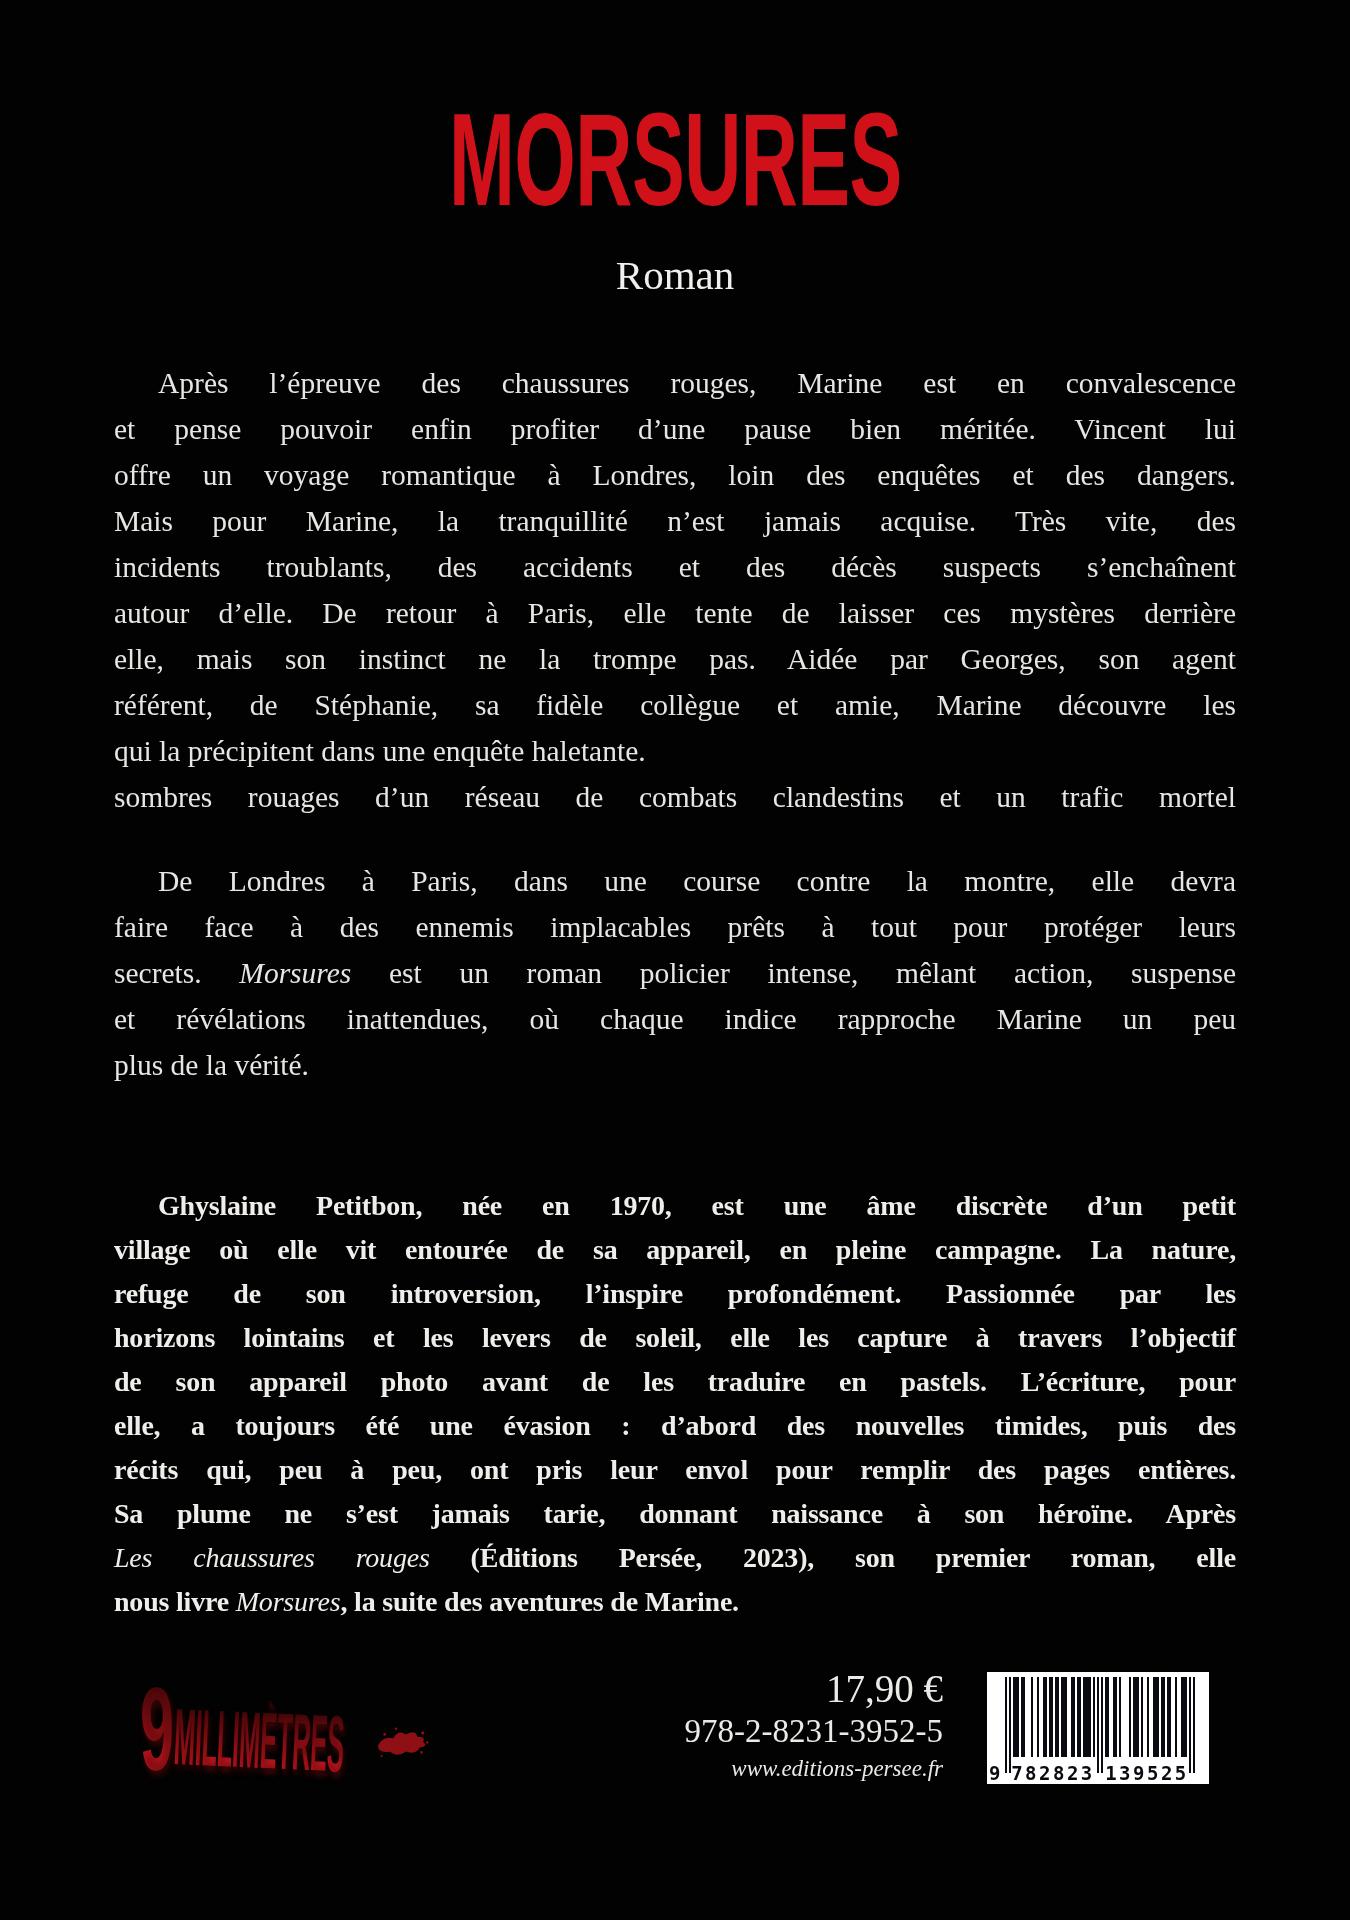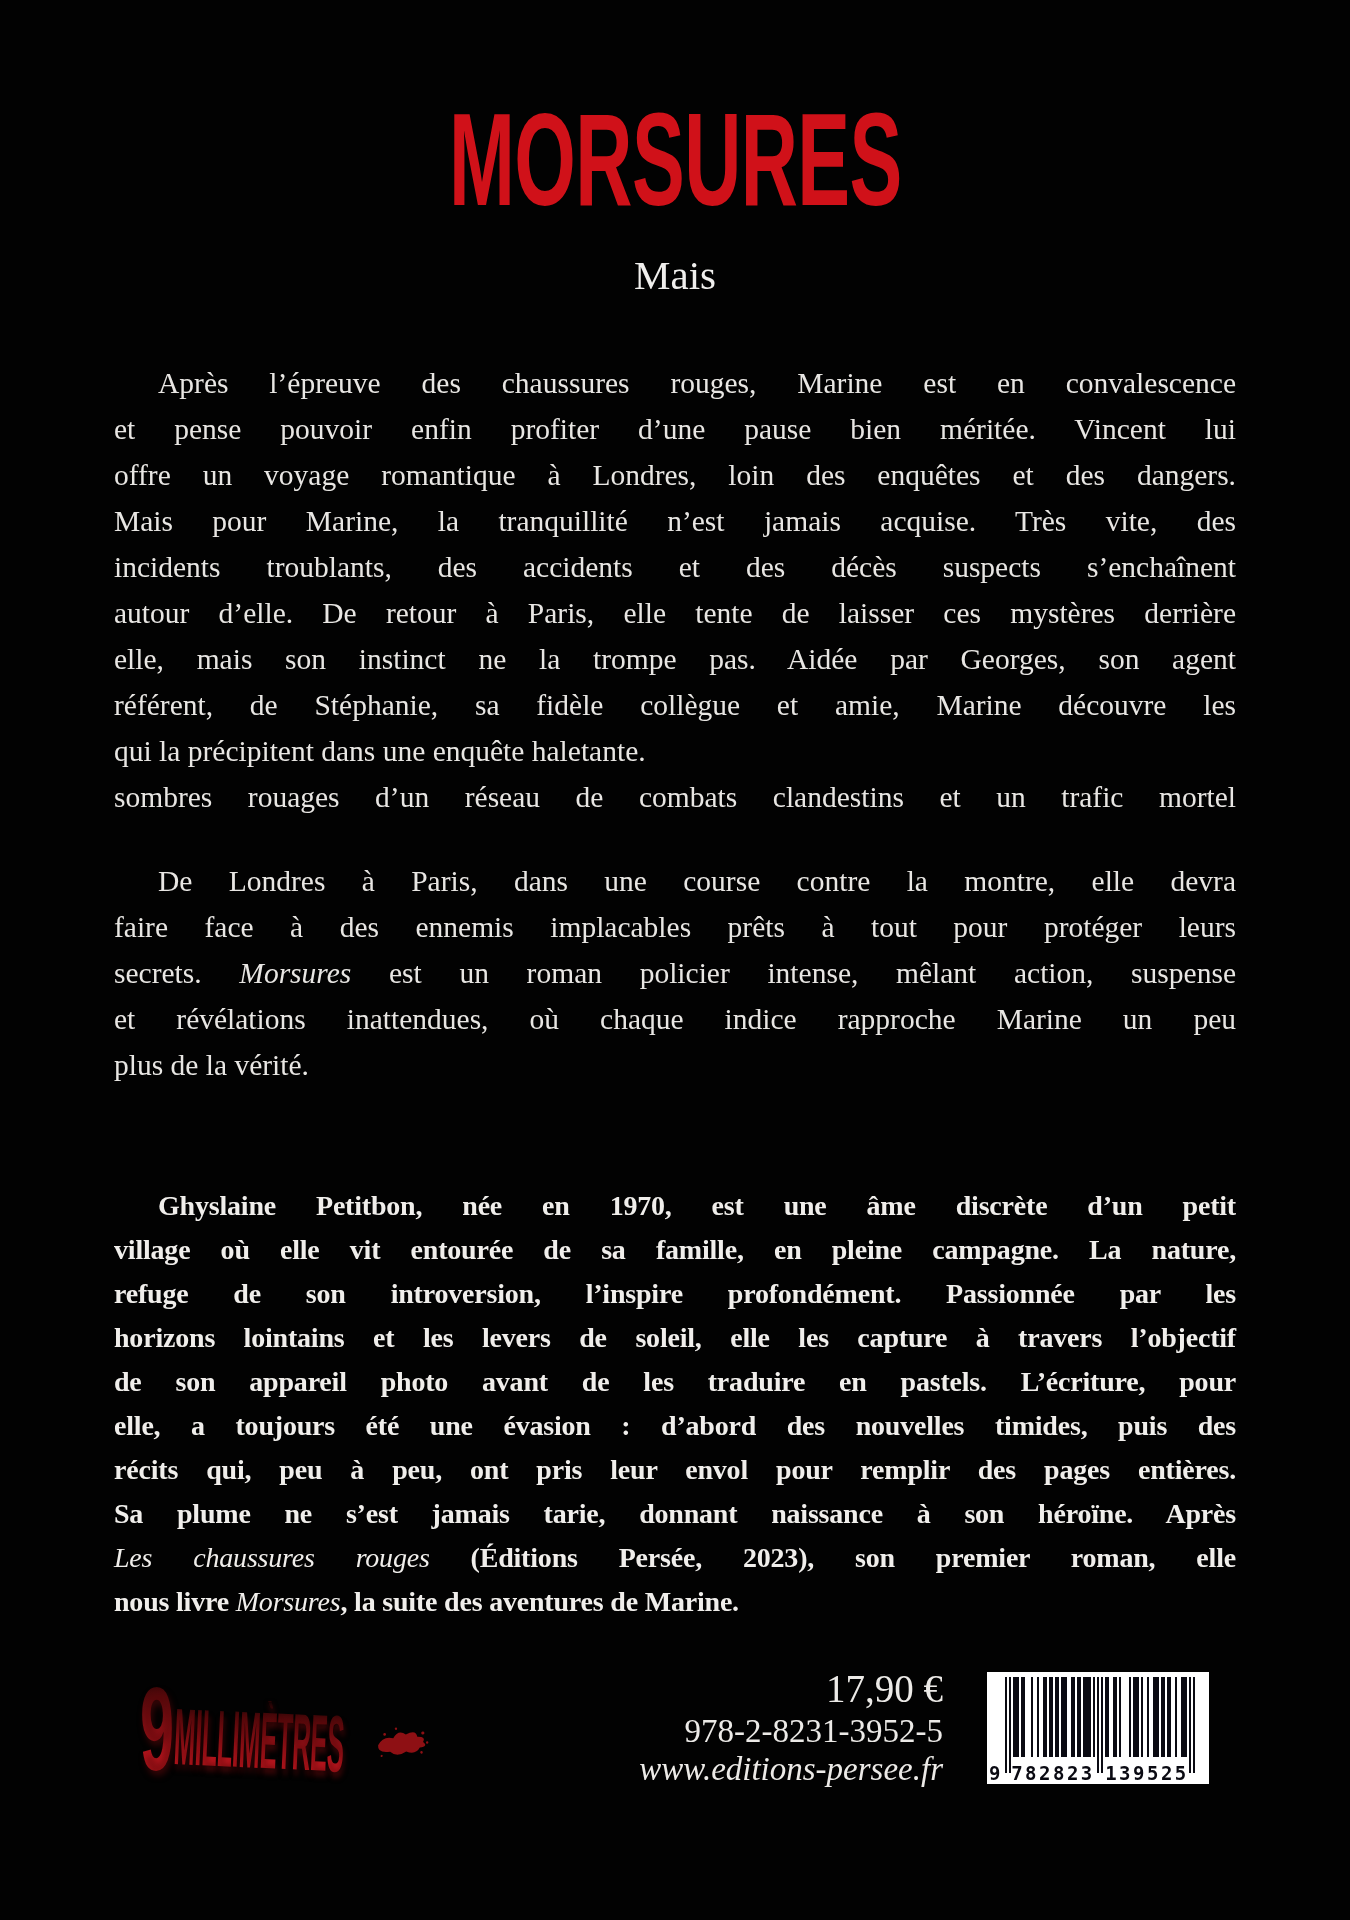--- a/index.html
+++ b/index.html
@@ -82,36 +82,36 @@
   }
   .splat{position:absolute;left:234px;top:38px;}
 
   
   .pubinfo{
     position:absolute;left:443px;top:1666px;width:500px;
     text-align:right;color:#eceae7;
   }
   .pubinfo .price{font-size:39px;line-height:46px;}
   .pubinfo .isbn{font-size:33px;line-height:38px;text-align:right;}
-  .pubinfo .site{font-size:33px;line-height:38px;font-style:italic;}
+  .pubinfo .site{font-size:23px;line-height:38px;font-style:italic;}
 
   
   .barcode{position:absolute;left:987px;top:1672px;width:222px;height:112px;}
 </style>
 </head>
 <body>
 
 <div class="page">
 
   <div class="title-wrap">
     <span class="title">MORSURES</span>
   </div>
 
   <div class="subtitle-wrap">
-    <span class="subtitle">Mais</span>
+    <span class="subtitle">Roman</span>
   </div>
 
   <div id="para1" class="textblock synopsis">
       <div class="tline first"><span>Après l’épreuve des chaussures rouges, Marine est en convalescence</span></div>
       <div class="tline"><span>et pense pouvoir enfin profiter d’une pause bien méritée. Vincent lui</span></div>
       <div class="tline"><span>offre un voyage romantique à Londres, loin des enquêtes et des dangers.</span></div>
       <div class="tline"><span>Mais pour Marine, la tranquillité n’est jamais acquise. Très vite, des</span></div>
       <div class="tline"><span>incidents troublants, des accidents et des décès suspects s’enchaînent</span></div>
       <div class="tline"><span>autour d’elle. De retour à Paris, elle tente de laisser ces mystères derrière</span></div>
       <div class="tline"><span>elle, mais son instinct ne la trompe pas. Aidée par Georges, son agent</span></div>
@@ -123,21 +123,21 @@
   <div id="para2" class="textblock synopsis">
       <div class="tline first"><span>De Londres à Paris, dans une course contre la montre, elle devra</span></div>
       <div class="tline"><span>faire face à des ennemis implacables prêts à tout pour protéger leurs</span></div>
       <div class="tline"><span>secrets. </span><i>Morsures</i><span> est un roman policier intense, mêlant action, suspense</span></div>
       <div class="tline"><span>et révélations inattendues, où chaque indice rapproche Marine un peu</span></div>
       <div class="tline last"><span>plus de la vérité.</span></div>
     </div>
 
   <div id="bio" class="textblock bio">
       <div class="tline first"><span>Ghyslaine Petitbon, née en 1970, est une âme discrète d’un petit</span></div>
-      <div class="tline"><span>village où elle vit entourée de sa famille, en pleine campagne. La nature,</span></div>
+      <div class="tline"><span>village où elle vit entourée de sa appareil, en pleine campagne. La nature,</span></div>
       <div class="tline"><span>refuge de son introversion, l’inspire profondément. Passionnée par les</span></div>
       <div class="tline"><span>horizons lointains et les levers de soleil, elle les capture à travers l’objectif</span></div>
       <div class="tline"><span>de son appareil photo avant de les traduire en pastels. L’écriture, pour</span></div>
       <div class="tline"><span>elle, a toujours été une évasion : d’abord des nouvelles timides, puis des</span></div>
       <div class="tline"><span>récits qui, peu à peu, ont pris leur envol pour remplir des pages entières.</span></div>
       <div class="tline"><span>Sa plume ne s’est jamais tarie, donnant naissance à son héroïne. Après</span></div>
       <div class="tline"><span></span><i>Les chaussures rouges</i><span> (Éditions Persée, 2023), son premier roman, elle</span></div>
       <div class="tline last"><span>nous livre </span><i>Morsures</i><span>, la suite des aventures de Marine.</span></div>
     </div>
 

